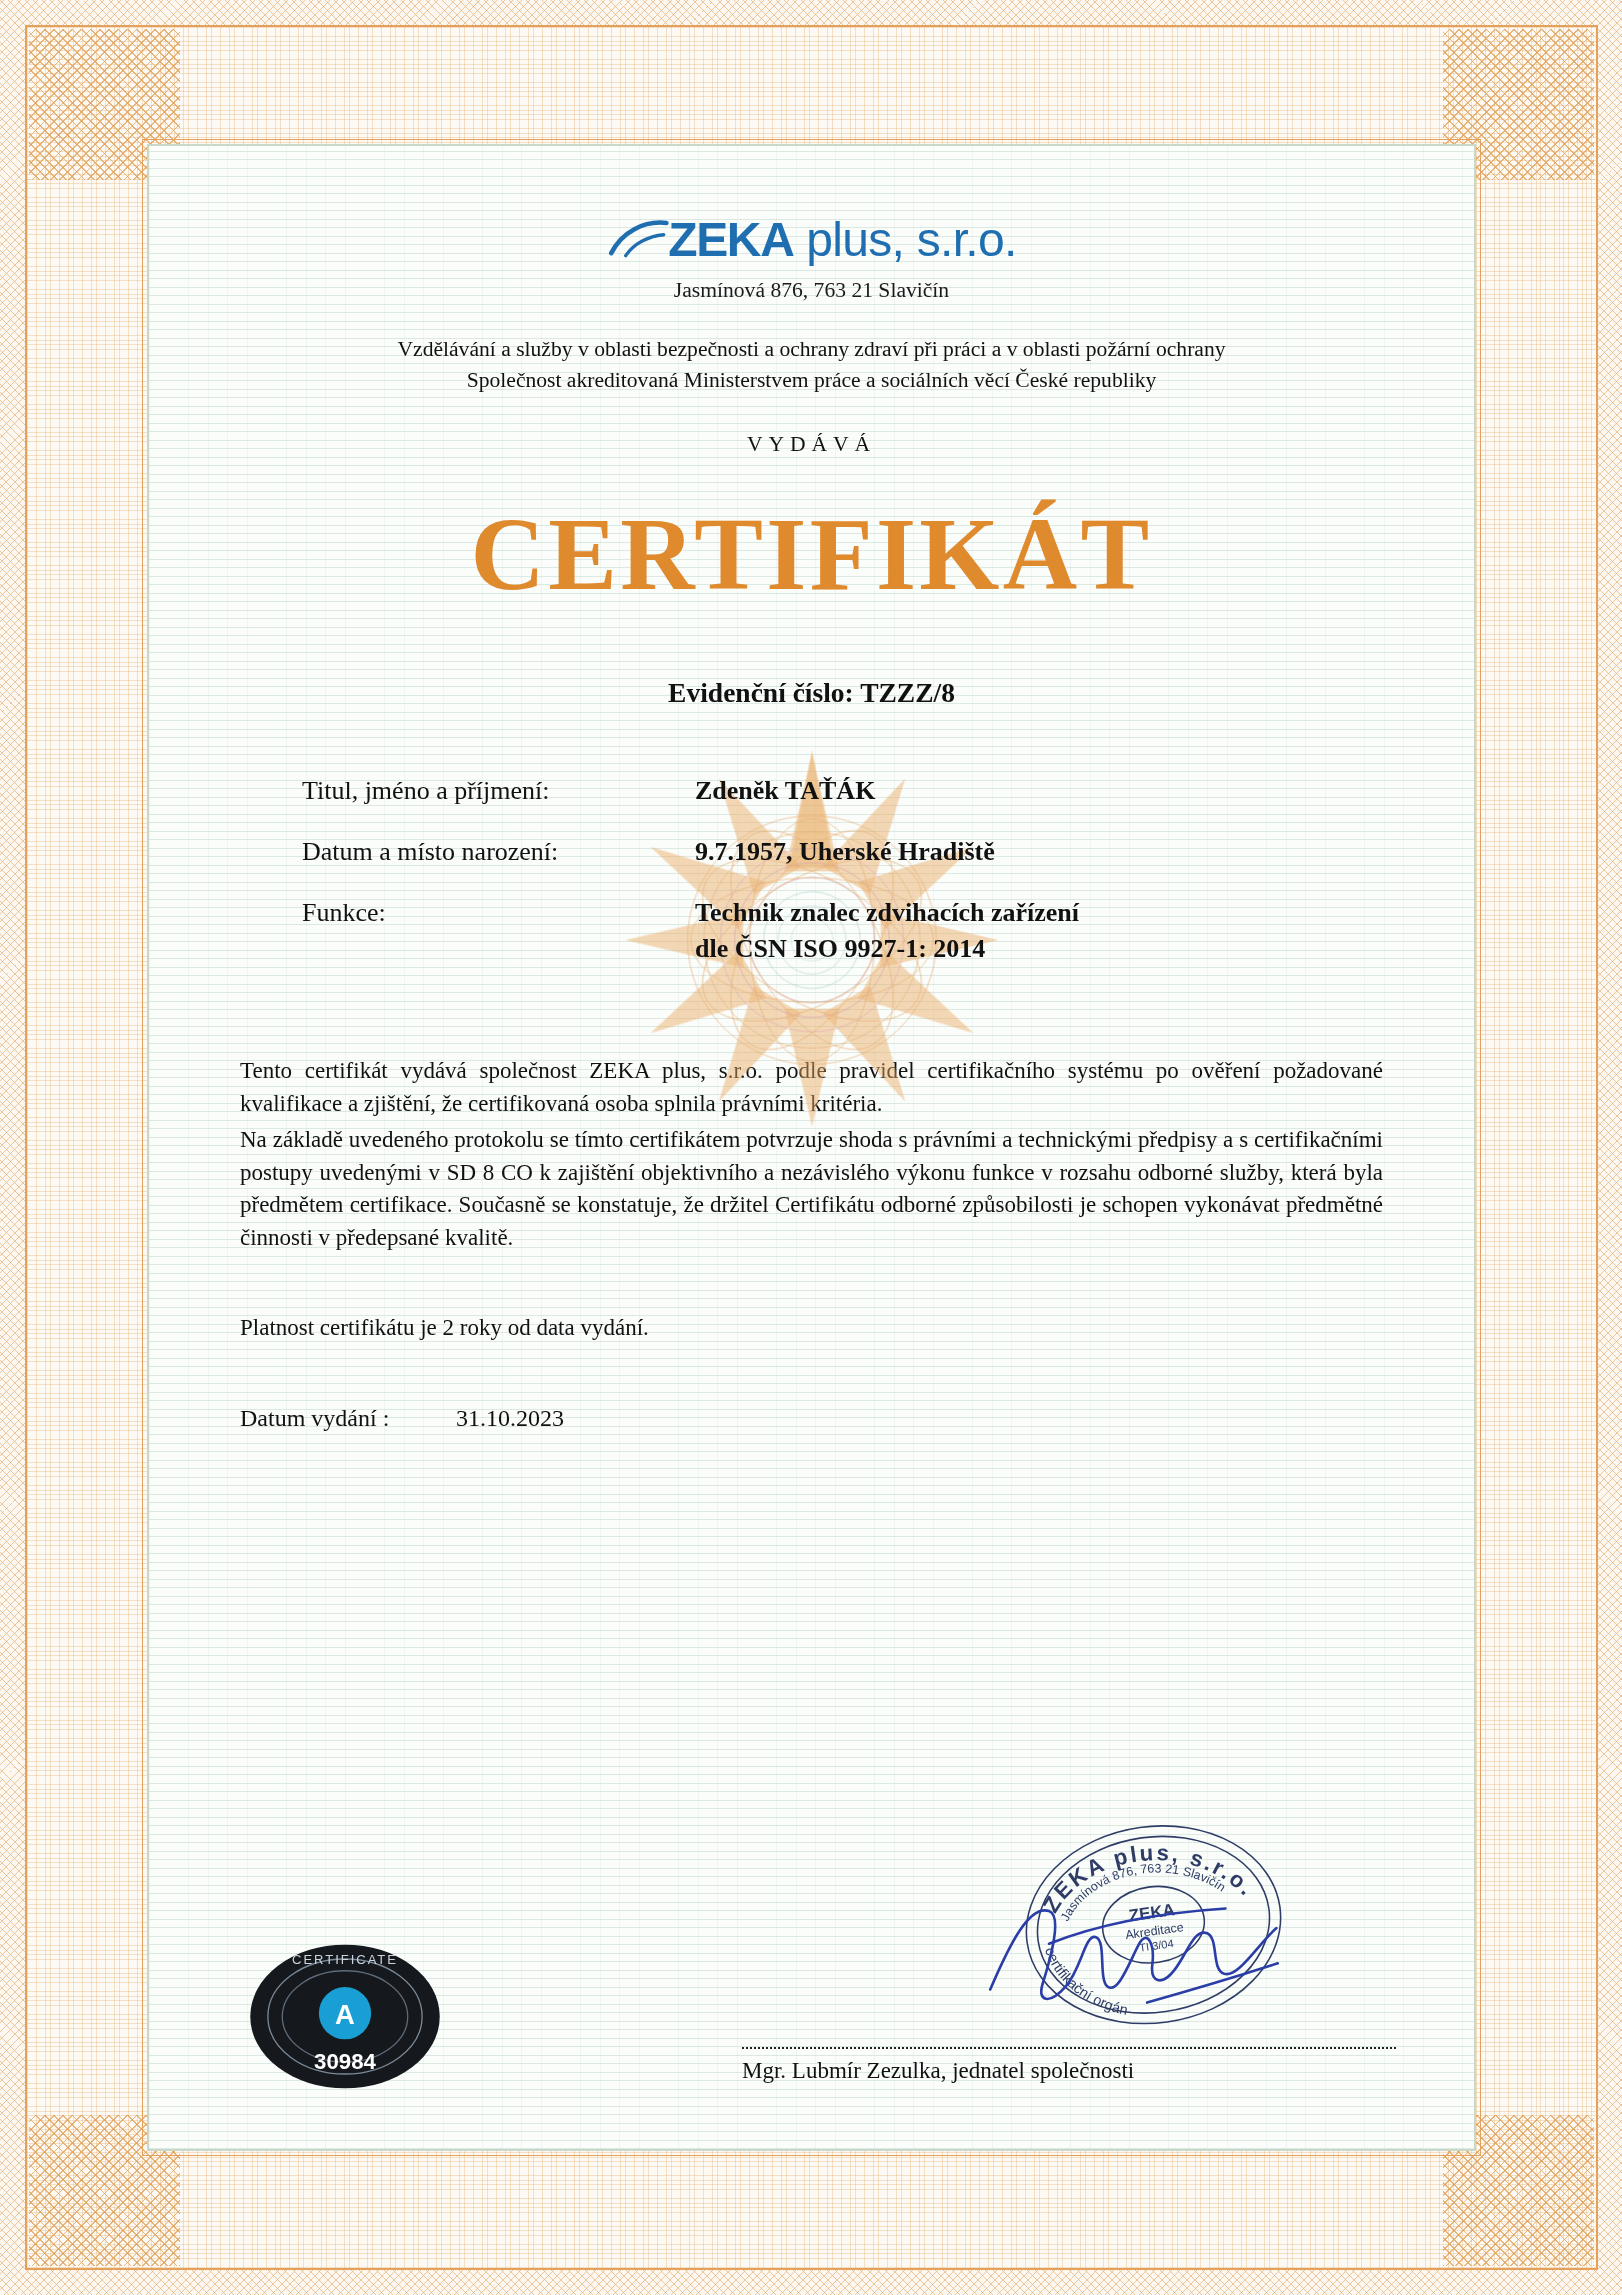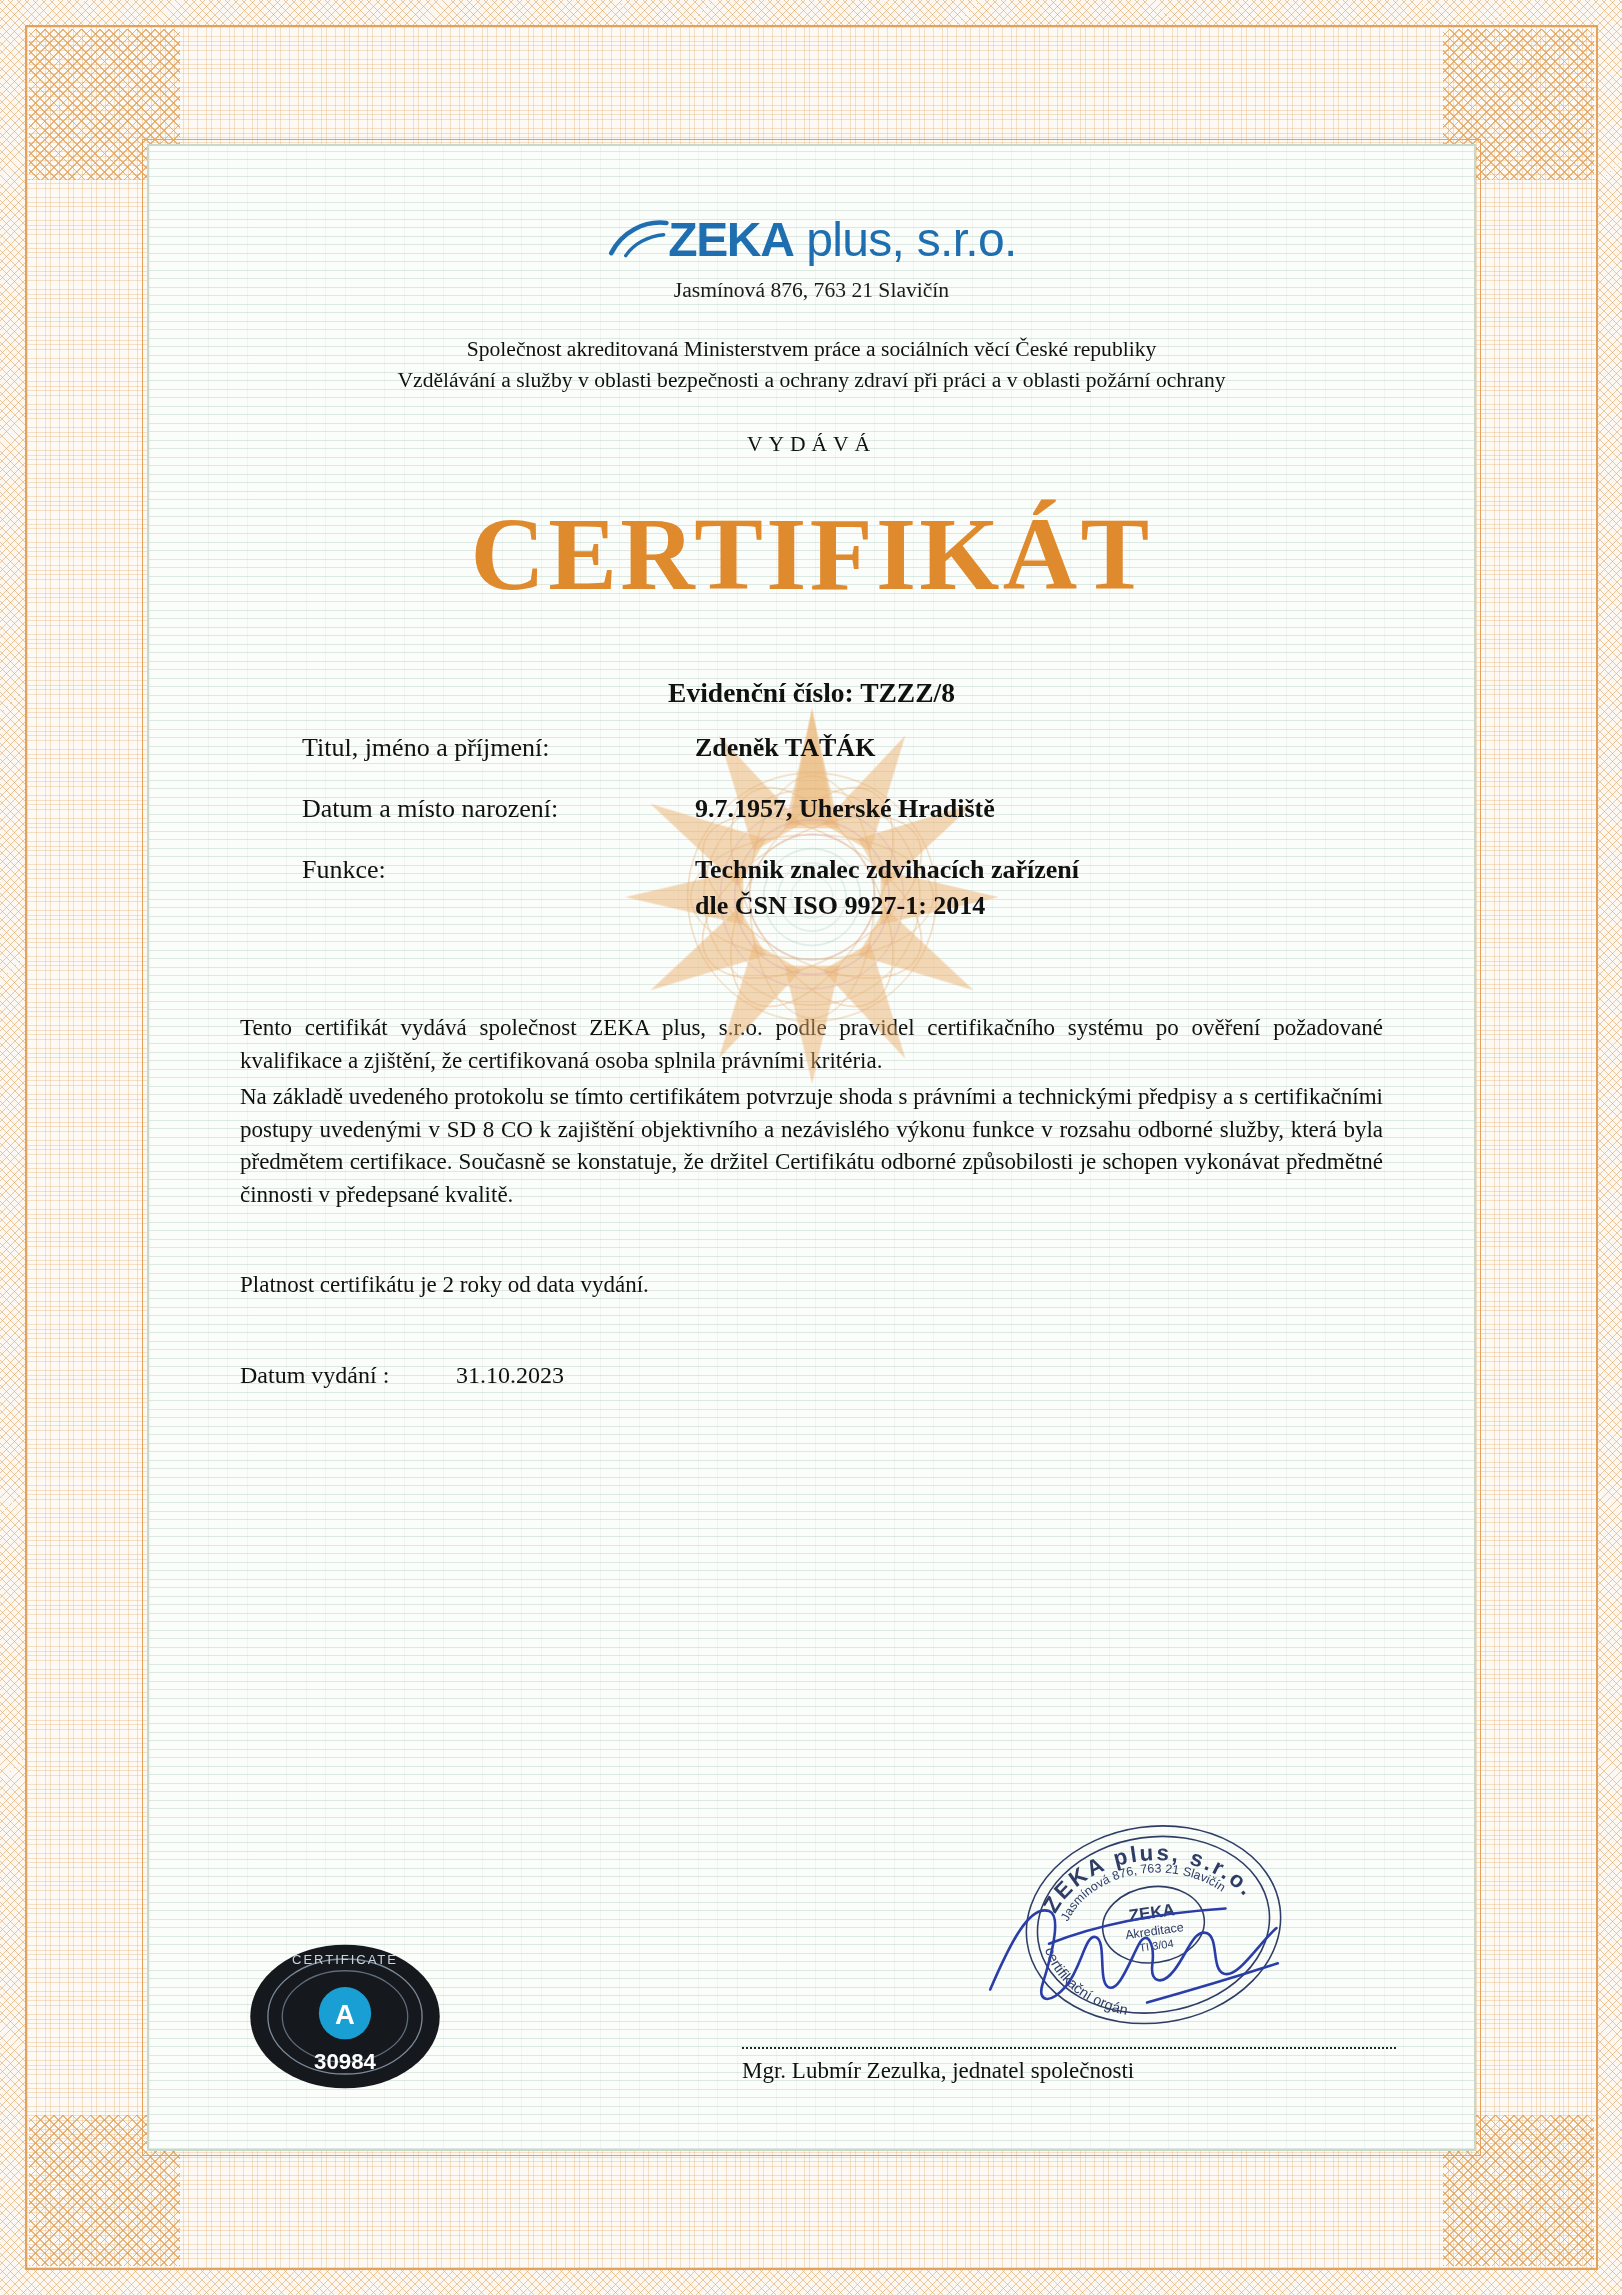--- a/index.html
+++ b/index.html
@@ -142,21 +142,21 @@
     text-align: center;
     font-size: 27.5px;
     font-weight: 700;
     margin-top: 71px;
     color: #111;
   }
 
   
   .fields-block {
     position: relative;
-    margin-top: 24px;
+    margin-top: 67px;
     height: 242px;
   }
   .rosette {
     position: absolute;
     left: 50%;
     top: -39px;
     transform: translateX(-50%);
     width: 406px;
     height: 406px;
     pointer-events: none;
@@ -285,22 +285,22 @@
             <path d="M8 58 C24 26 58 8 92 12" stroke="#1f6fb0" stroke-width="7" fill="none" stroke-linecap="round"></path>
             <path d="M30 62 C42 44 64 32 88 30" stroke="#1f6fb0" stroke-width="5" fill="none" stroke-linecap="round"></path>
           </svg>
         </span>
         <span class="logo-text"><span class="bold">ZEKA</span><span> plus, s.r.o.</span></span>
       </div>
 
       <div class="addr">Jasmínová 876, 763 21 Slavičín</div>
 
       <div class="subtitle">
+        <div>Vzdělávání a služby v oblasti bezpečnosti a ochrany zdraví při práci a v oblasti požární ochrany</div>
         <div>Společnost akreditovaná Ministerstvem práce a sociálních věcí České republiky</div>
-        <div>Vzdělávání a služby v oblasti bezpečnosti a ochrany zdraví při práci a v oblasti požární ochrany</div>
       </div>
 
       <div class="vydava">VYDÁVÁ</div>
 
       <div class="title">CERTIFIKÁT</div>
 
       <div class="evidence">Evidenční číslo: TZZZ/8</div>
 
       <div class="fields-block">
 

